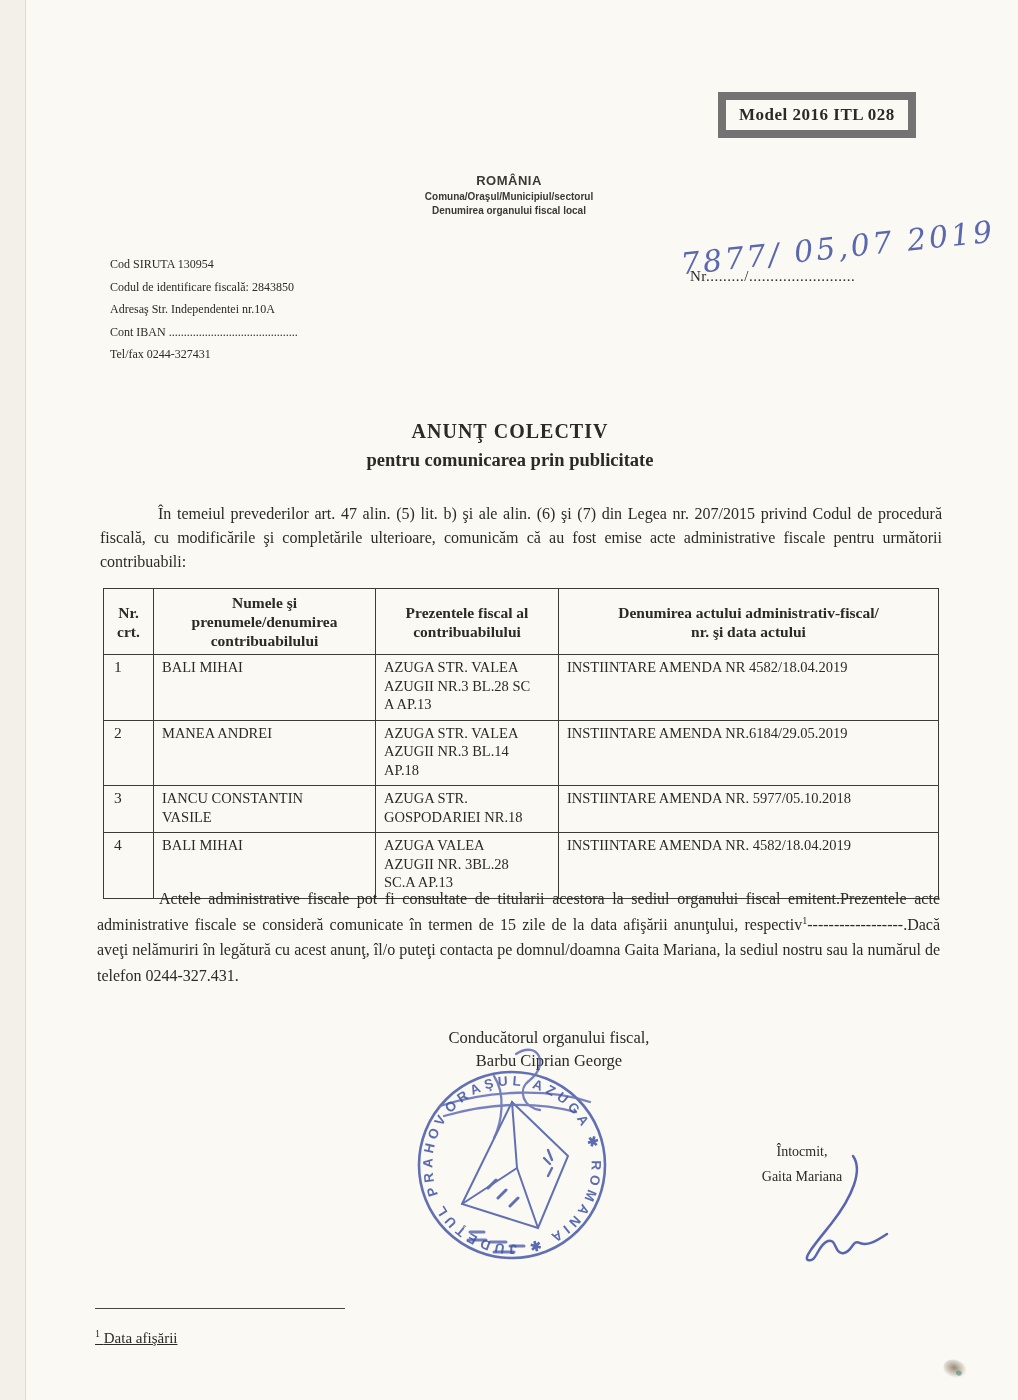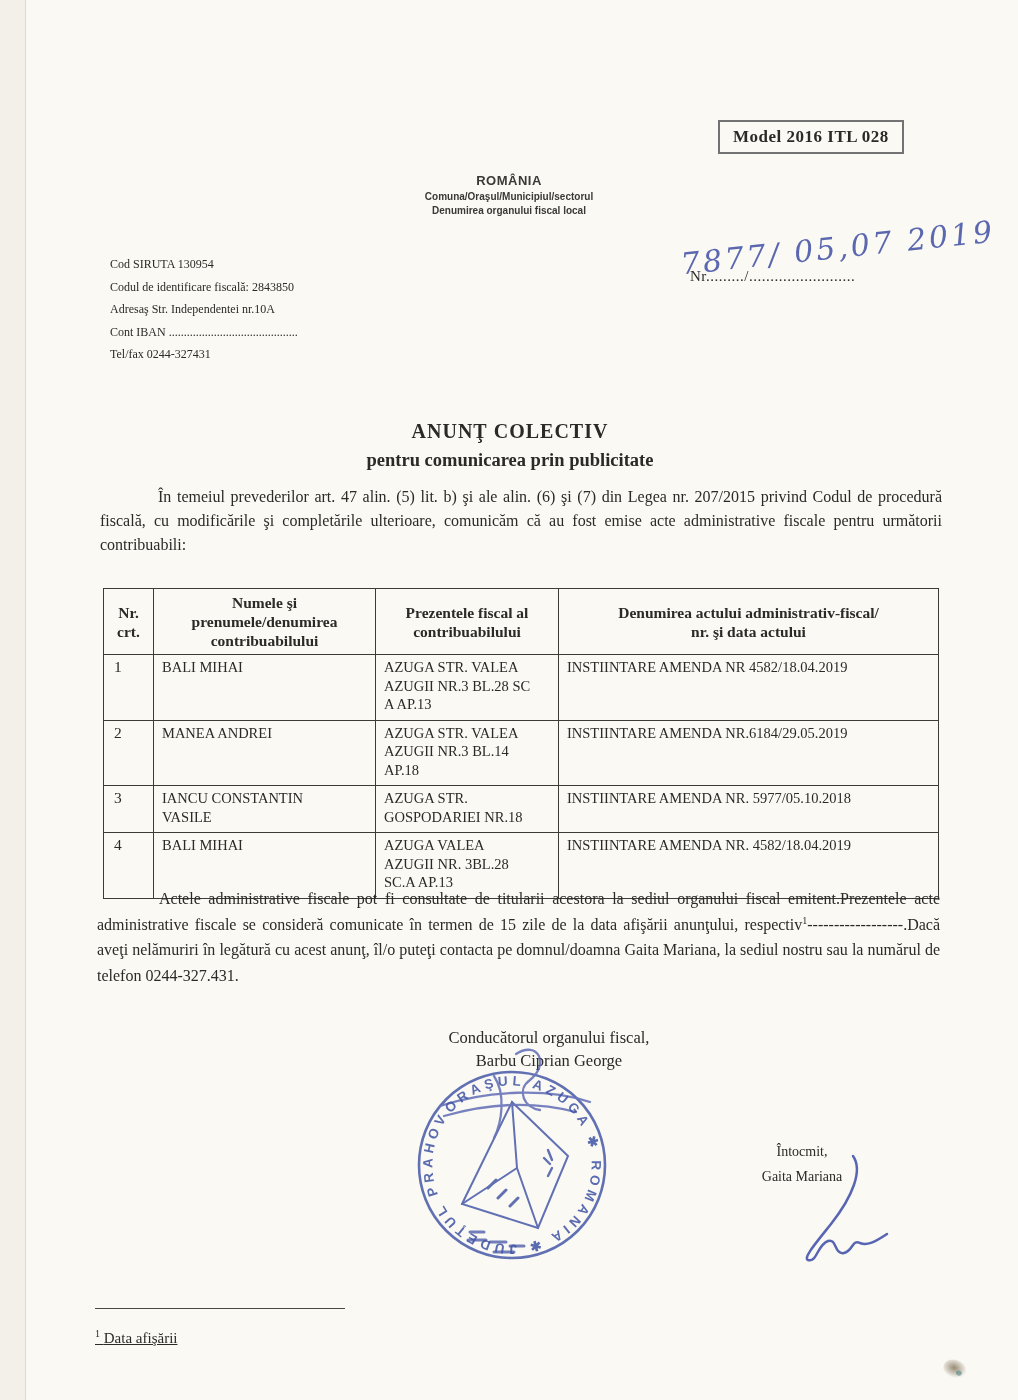--- a/index.html
+++ b/index.html
@@ -1,34 +1,34 @@
 <!DOCTYPE html>
 <html><head>
 <meta charset="utf-8">
 <style>
   html,body{margin:0;padding:0;}
   body{width:1018px;height:1400px;background:#e8e6df;}
   .page{position:relative;width:1018px;height:1400px;background:#faf9f4;overflow:hidden;
         font-family:"Liberation Serif",serif;color:#2b2a26;}
   .scan-strip{position:absolute;left:0;top:0;width:25px;height:1400px;background:#f2f0e9;
         border-right:1px solid #ddd9cf;}
-  .model-box{position:absolute;left:718px;top:120px;border:2px solid #737373;padding:5px 13px;
+  .model-box{position:absolute;left:718px;top:92px;border:8px solid #737373;padding:5px 13px;
         font-weight:bold;font-size:17px;letter-spacing:.5px;background:#faf9f4;}
   .header-center{position:absolute;left:0;top:173px;width:1018px;text-align:center;
         font-family:"Liberation Sans",sans-serif;color:#3a3935;}
   .header-country{font-size:13px;font-weight:bold;letter-spacing:.5px;}
   .header-line{font-size:10px;font-weight:bold;margin-top:3px;}
   .issuer{position:absolute;left:110px;top:253px;font-size:12px;line-height:22.5px;}
   .reg-hand{position:absolute;left:680px;top:230px;font-size:30px;color:#5b68b0;font-style:italic;
         font-family:"DejaVu Serif",serif;transform:rotate(-6deg);letter-spacing:3px;white-space:nowrap;}
   .reg-label{position:absolute;left:690px;top:268px;font-size:15px;letter-spacing:.5px;}
   .doc-title{position:absolute;left:1px;top:420px;width:1018px;text-align:center;}
   .doc-title-1{font-size:20px;font-weight:bold;letter-spacing:1px;}
   .doc-title-2{font-size:18.5px;font-weight:bold;margin-top:7px;}
-  .intro{position:absolute;left:100px;top:485px;width:842px;font-size:16px;line-height:24px;
+  .intro{position:absolute;left:100px;top:502px;width:842px;font-size:16px;line-height:24px;
         text-align:justify;text-indent:58px;}
   table.doc-table{position:absolute;left:103px;top:588px;border-collapse:collapse;table-layout:fixed;}
   .doc-table th,.doc-table td{border:1.5px solid #3c3b35;white-space:pre-line;}
   .doc-table th{font-size:15.5px;line-height:19px;font-weight:bold;text-align:center;
         vertical-align:middle;padding:4px 4px;}
   .doc-table td{font-size:14.5px;line-height:18.5px;vertical-align:top;padding:3px 8px 6px 8px;}
   .col-nr{width:50px;} .col-name{width:222px;} .col-dom{width:183px;} .col-act{width:380px;}
   td.cell-nr{font-size:15.5px;padding-left:10px;}
   .closing{position:absolute;left:97px;top:886px;width:843px;font-size:16px;line-height:25.5px;
         text-align:justify;text-indent:62px;}

